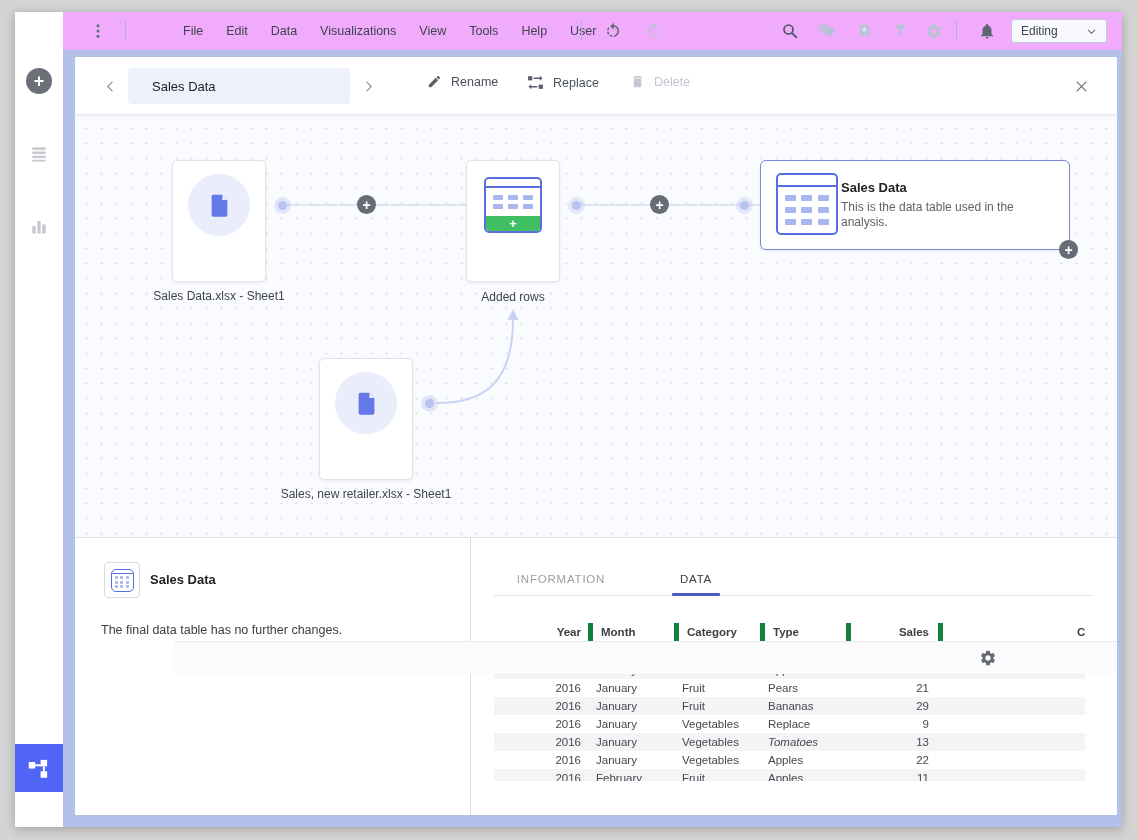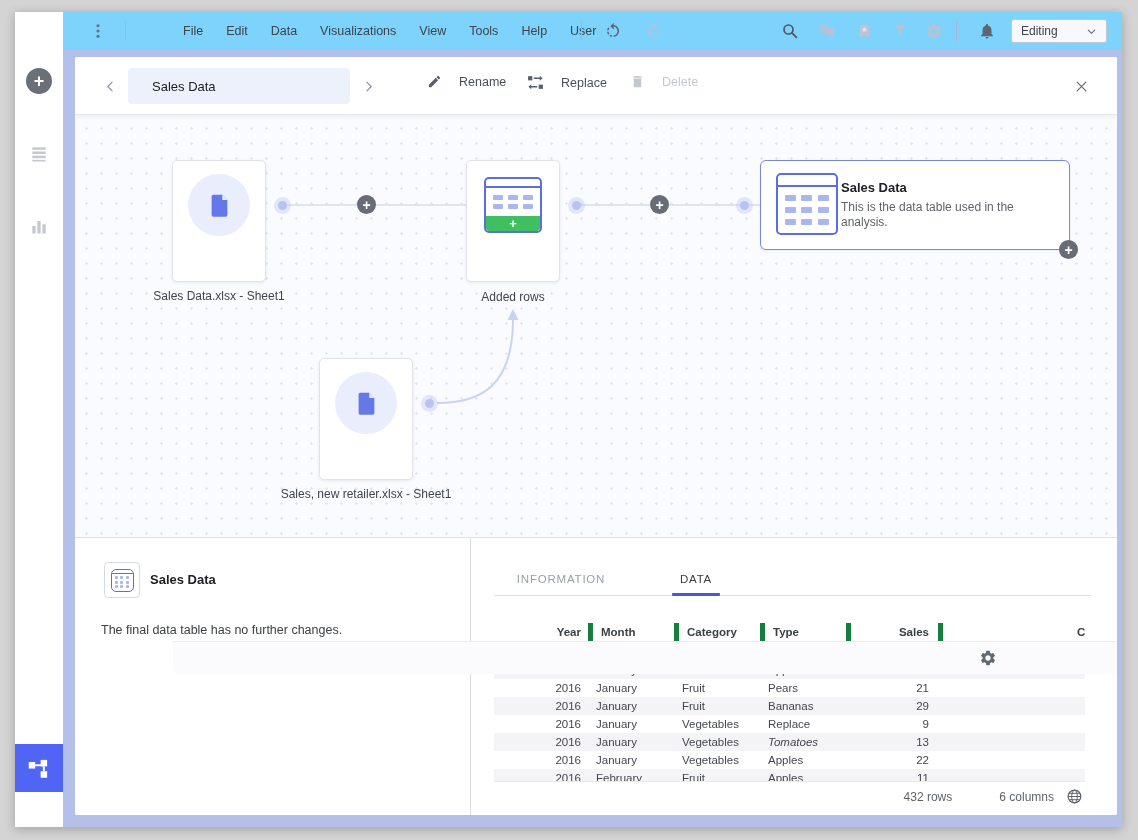--- a/index.html
+++ b/index.html
@@ -15,41 +15,41 @@
   }
   
   .sidebar { position:absolute; left:0; top:0; width:48px; height:815px; background:#ffffff; z-index:5; }
   .sb-icon { position:absolute; left:0; width:48px; display:flex; justify-content:center; align-items:center; cursor:pointer; }
   .sb-plus { top:45px; height:48px; }
   .sb-plus .circ { width:26px; height:26px; border-radius:50%; background:#6b7077; color:#fff; display:flex; align-items:center; justify-content:center; font-size:18px; font-weight:bold; line-height:1; }
   .sb-pages { top:118px; height:48px; color:#c5c8ce; }
   .sb-chart { top:190px; height:48px; color:#c5c8ce; }
   .sb-canvas { top:732px; height:48px; background:#5064f6; }
   
-  .topbar { position:absolute; left:48px; top:0; width:1059px; height:38px; background:#7dd3fc; display:flex; align-items:center; z-index:4; }
+  .topbar { position:absolute; left:48px; top:0; width:1059px; height:38px; background:#f0abfc; display:flex; align-items:center; z-index:4; }
   .tb-kebab { position:absolute; left:32px; color:#667084; display:flex; cursor:pointer; }
   .tb-sep { position:absolute; top:9px; width:1px; height:20px; background:#aab4cc; }
   .menu-items { position:absolute; left:120px; display:flex; gap:23px; }
   .menu-item { font-size:12.5px; color:#3f434c; cursor:pointer; }
   .tb-ic { position:absolute; top:50%; transform:translateY(-50%); display:flex; cursor:pointer; }
   .mode-select {
     position:absolute; right:15px; top:7px; width:96px; height:24px;
     background:#f7f9fe; border:1px solid #bfc7d9; border-radius:3px;
     display:flex; align-items:center; justify-content:space-between;
     padding:0 9px; font-size:12px; color:#3f434c; cursor:pointer;
   }
   
   .panel { position:absolute; left:60px; top:45px; width:1042px; height:758px; background:#fff; border-radius:2px; overflow:hidden; z-index:3; }
   
   .canvas-header { position:absolute; left:0; top:0; width:1042px; height:58px; background:#fff; border-bottom:1px solid #e6e7ea; box-shadow:0 2px 4px rgba(80,90,110,.08); z-index:3; display:flex; align-items:center; }
   .nav-chev { position:absolute; top:19px; width:20px; height:20px; display:flex; align-items:center; justify-content:center; color:#8a92a6; cursor:pointer; }
   .chev-back { left:25px; }
   .chev-fwd  { left:283px; }
   .table-pill { position:absolute; left:53px; top:11px; width:222px; height:36px; background:#edf1fb; border-radius:4px; display:flex; align-items:center; padding-left:24px; font-size:13px; color:#202124; cursor:pointer; }
-  .hdr-btn { position:absolute; top:17px; display:flex; align-items:center; gap:17px; font-size:12.5px; color:#4a505c; cursor:pointer; }
+  .hdr-btn { position:absolute; top:17px; display:flex; align-items:center; gap:9px; font-size:12.5px; color:#4a505c; cursor:pointer; }
   .hdr-btn svg { color:#5a616d; }
   .btn-rename  { left:352px; }
   .btn-replace { left:452px; }
   .btn-delete  { left:555px; color:#c3c7cf; cursor:default; }
   .btn-delete svg { color:#c3c7cf; }
   .close-x { position:absolute; right:26px; top:19px; width:20px; height:20px; display:flex; align-items:center; justify-content:center; color:#6b7280; cursor:pointer; }
   
   .canvas {
     position:absolute; left:0; top:58px; width:1042px; height:422px;
     background-color:#fafbfe;
@@ -515,24 +515,15 @@
           <div class="g-row alt">
             <div class="g-cell r" style="width: 94px; padding-right: 7px;">2016</div>
             <div class="g-cell" style="width: 86px; padding-left: 8px;">February</div>
             <div class="g-cell" style="width: 86px; padding-left: 8px;">Fruit</div>
             <div class="g-cell" style="width: 86px; padding-left: 8px;">Apples</div>
             <div class="g-cell r" style="width: 92px; padding-right: 9px;">11</div>
             <div class="g-cell" style="width: 147px; padding-left: 134px;"></div>
           </div>
         </div>
 
-      <div class="grid-footer">
-        <span class="rows-count">432 rows</span>
-        <span>6 columns</span>
-        <span class="globe">
-            <svg width="17" height="17">
-              <use href="#i-globe"></use>
-            </svg>
-          </span>
-      </div>
     </div>
   </div>
 </div>
 
 </body></html>

